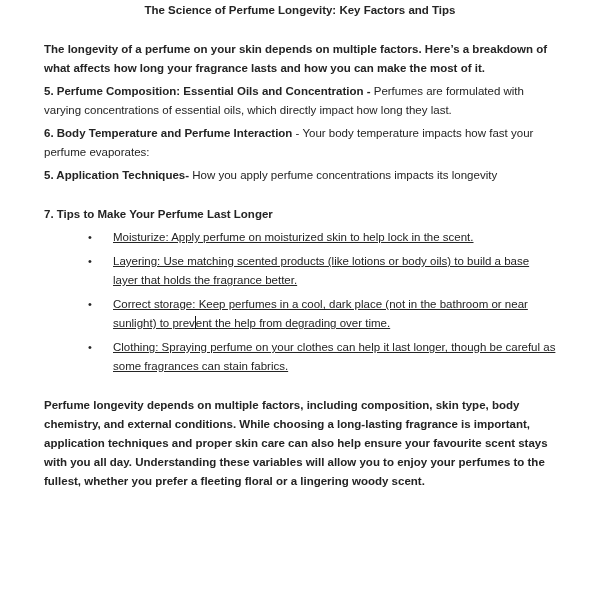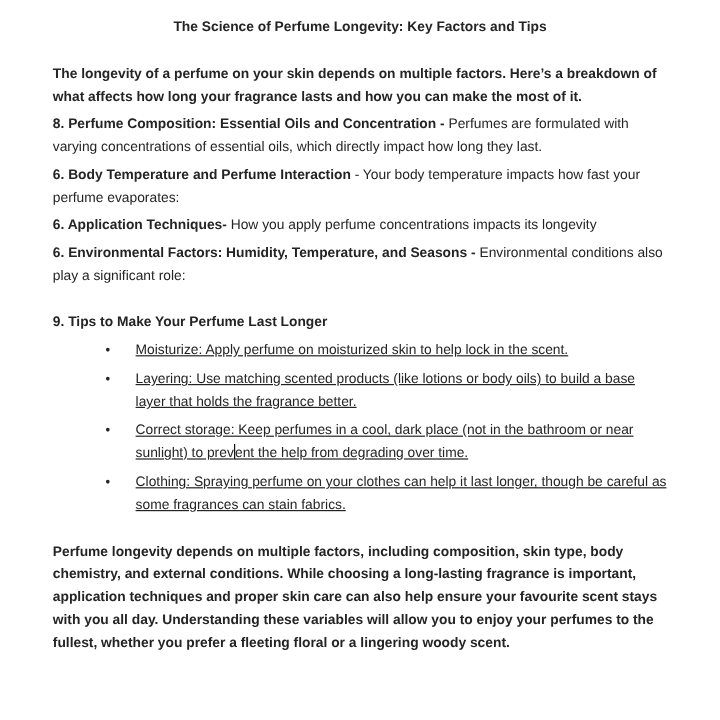--- a/index.html
+++ b/index.html
@@ -4,21 +4,21 @@
 <style>
   html, body { margin: 0; padding: 0; }
   body {
     width: 600px; height: 600px;
     background: #ffffff;
     overflow: hidden;
   }
   .page {
     box-sizing: border-box;
     width: 600px; height: 600px;
-    padding: 14px 44px 0 44px;
+    padding: 1px 44px 0 44px;
     font-family: "Liberation Sans", sans-serif;
     font-size: 11.5px;
     line-height: 19px;
     color: #242424;
     cursor: text;
   }
   .title {
     font-size: 11.5px;
     line-height: 19px;
     font-weight: 700;
@@ -52,31 +52,30 @@
 </style>
 </head>
 <body>
 
 <div class="page">
 
   <h1 class="title">The Science of Perfume Longevity: Key Factors and Tips</h1>
 
   <p class="para bold"><span>The longevity of a perfume on your skin depends on multiple factors. Here’s a breakdown of what affects how long your fragrance lasts and how you can make the most of it.</span></p>
 
-  <p class="para"><span class="bold">8. Perfume Composition: Essential Oils and Concentration -</span><span> Perfumes are formulated with varying concentrations of essential oils, which directly impact how long they last.</span></p>
+  <p class="para"><span class="bold">5. Perfume Composition: Essential Oils and Concentration -</span><span> Perfumes are formulated with varying concentrations of essential oils, which directly impact how long they last.</span></p>
 
 
 
   <p class="para"><span class="bold">6. Body Temperature and Perfume Interaction</span><span> - Your body temperature impacts how fast your perfume evaporates:</span></p>
 
-  <p class="para"><span class="bold">6. Application Techniques-</span><span> How you apply perfume concentrations impacts its longevity</span></p>
+  <p class="para"><span class="bold">5. Application Techniques-</span><span> How you apply perfume concentrations impacts its longevity</span></p>
 
-  <p class="para"><span class="bold">6. Environmental Factors: Humidity, Temperature, and Seasons -</span><span> Environmental conditions also play a significant role:</span></p>
 
-  <p class="para bold"><span>9. Tips to Make Your Perfume Last Longer</span></p>
+  <p class="para bold"><span>7. Tips to Make Your Perfume Last Longer</span></p>
 
   <ul class="tips">
     <li>
         <span class="marker">•</span>
         <span class="li-text">Moisturize: Apply perfume on moisturized skin to help lock in the scent.</span>
       </li>
     <li>
         <span class="marker">•</span>
         <span class="li-text">Layering: Use matching scented products (like lotions or body oils) to build a base layer that holds the fragrance better.</span>
       </li>

